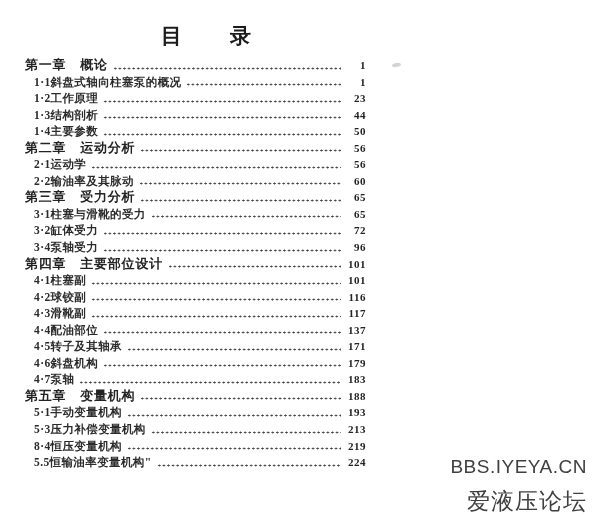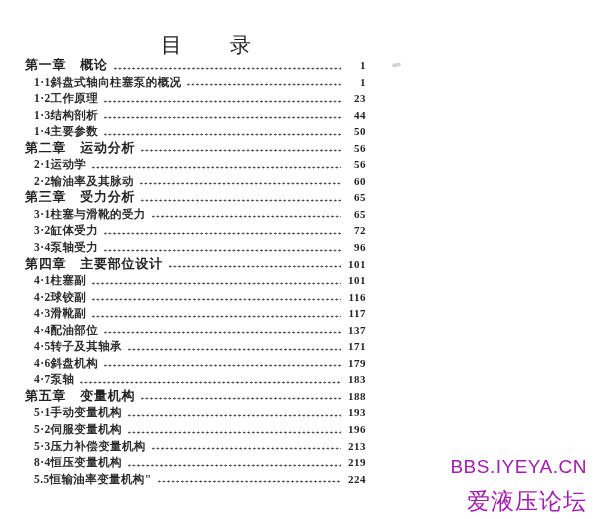--- a/index.html
+++ b/index.html
@@ -13,25 +13,24 @@
     position: relative;
     overflow: hidden;
     font-family: "Liberation Serif", "DejaVu Serif", serif;
     color: #262626;
   }
   .page-title {
     position: absolute;
     top: 22px;
     left: 161px;
     font-size: 21px;
-    font-weight: 400;
+    font-weight: 700;
     letter-spacing: 2px;
     color: #1c1c1c;
     white-space: pre;
-    margin-top: 9px;
   }
   .toc {
     position: absolute;
     top: 57px;
     left: 25px;
     width: 341px;
   }
   .toc-row {
     display: flex;
     align-items: baseline;
@@ -82,21 +81,21 @@
     border-radius: 50%;
     background: #c9c9c9;
     opacity: 0.8;
     transform: rotate(-8deg);
   }
   .watermark {
     position: absolute;
     right: 13px;
     bottom: 6px;
     text-align: right;
-    color: #a21caf;
+    color: #404040;
     font-family: "Liberation Sans", "DejaVu Sans", sans-serif;
     line-height: 1.0;
   }
   .watermark .wm-site {
     font-size: 19px;
     font-weight: 500;
     letter-spacing: 0.5px;
     font-stretch: condensed;
   }
   .watermark .wm-name {
@@ -218,25 +217,20 @@
       <span class="toc-label">第五章　变量机构</span>
       <span class="toc-leader"></span>
       <span class="toc-page">188</span>
     </div>
     <div class="toc-row section">
       <span class="toc-label">5·1手动变量机构</span>
       <span class="toc-leader"></span>
       <span class="toc-page">193</span>
     </div>
     <div class="toc-row section">
-      <span class="toc-label">5·2伺服变量机构</span>
-      <span class="toc-leader"></span>
-      <span class="toc-page">196</span>
-    </div>
-    <div class="toc-row section">
       <span class="toc-label">5·3压力补偿变量机构</span>
       <span class="toc-leader"></span>
       <span class="toc-page">213</span>
     </div>
     <div class="toc-row section">
       <span class="toc-label">8·4恒压变量机构</span>
       <span class="toc-leader"></span>
       <span class="toc-page">219</span>
     </div>
     <div class="toc-row section">

